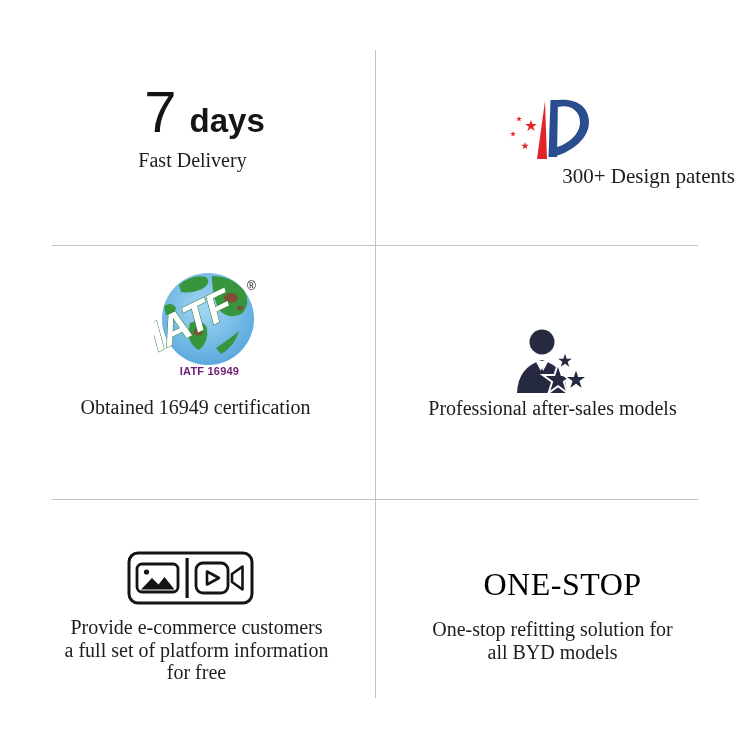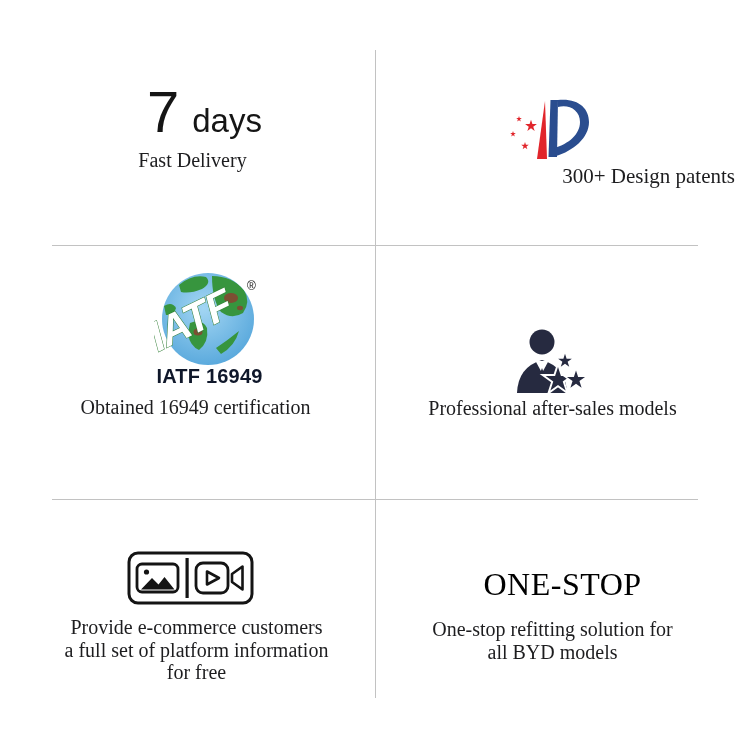--- a/index.html
+++ b/index.html
@@ -9,30 +9,30 @@
   .center{text-align:center;}
   
   .vline{left:374.5px;top:50px;width:1.5px;height:648px;background:#c2c2c2;}
   .hline{left:52px;width:646px;height:1.5px;background:#c2c2c2;}
   .hline1{top:244.5px;}
   .hline2{top:498.5px;}
   
   .days-row{left:17px;top:82px;width:375px;display:flex;justify-content:center;align-items:baseline;
             font-family:"Liberation Sans",sans-serif;color:#151515;}
   .big7{font-size:58px;line-height:1.05;}
-  .days{font-size:33px;margin-left:13px;}
+  .days{font-size:33px;margin-left:13px;font-weight:bold;}
   .caption{font-size:20px;line-height:1.15;}
   .cap-fast{left:5px;top:149px;width:375px;}
   
   .patent-logo{left:506px;top:95px;}
   .cap-patent{left:360px;top:164px;width:375px;font-size:21px;text-align:right;}
   
   .iatf-logo{left:154px;top:268px;}
   .iatf-label{left:22px;top:365px;width:375px;font-family:"Liberation Sans",sans-serif;
-              font-weight:bold;font-size:20px;color:#0f172a;letter-spacing:0.2px;}
+              font-weight:bold;font-size:11px;color:#701a75;letter-spacing:0.2px;}
   .cap-iatf{left:8px;top:396px;width:375px;}
   
   .person-icon{left:512px;top:327px;}
   .cap-service{left:365px;top:397px;width:375px;}
   
   .media-icon{left:127px;top:551px;}
   .cap-ecom{left:9px;top:616px;width:375px;line-height:22.5px;font-size:20px;}
   
   .onestop-title{left:375px;top:566px;width:375px;font-size:32px;letter-spacing:0.5px;color:#000000;}
   .cap-onestop{left:375px;top:618px;width:355px;line-height:23px;font-size:20px;}

